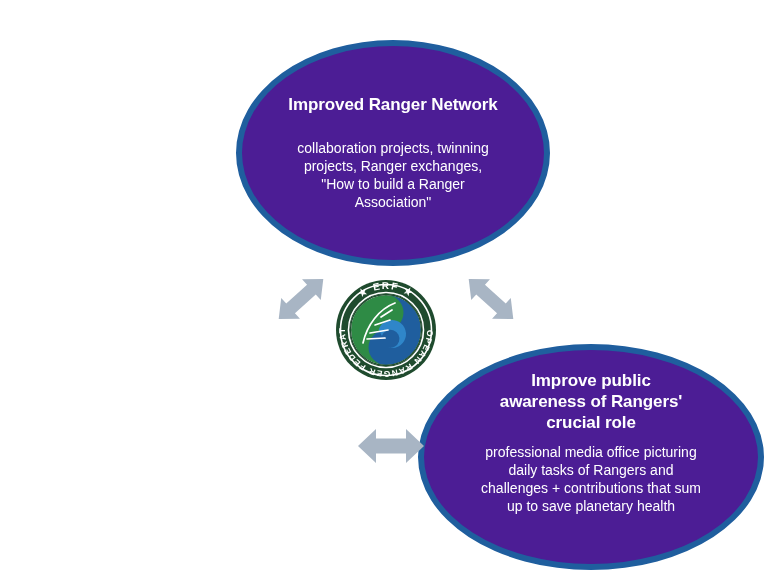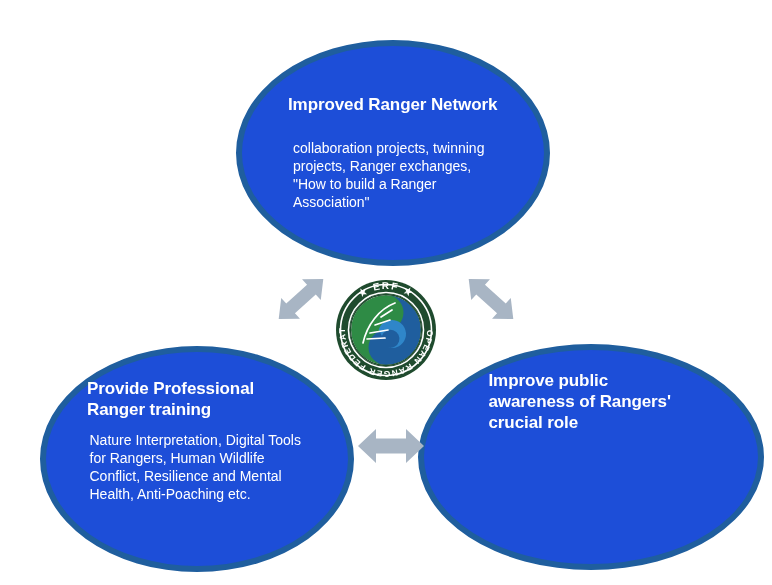--- a/index.html
+++ b/index.html
@@ -16,26 +16,27 @@
     height: 585px;
     background: #ffffff;
     overflow: hidden;
   }
 
   
   .node {
     position: absolute;
     box-sizing: border-box;
     border-radius: 50%;
-    background: #1d4ed8;
+    background: #4c1d95;
     border: 6px solid #1f5e9e;
     display: flex;
     flex-direction: column;
     align-items: center;
     justify-content: flex-start;
+    text-align: center;
     color: #ffffff;
   }
   .node-title {
     font-weight: bold;
     font-size: 17px;
     line-height: 21px;
     letter-spacing: -0.1px;
     color: #ffffff;
   }
   .node-body {
@@ -95,27 +96,24 @@
 </head>
 <body>
 
 <div id="canvas">
 
   <div class="node" id="node-top">
     <div class="node-title">Improved Ranger Network</div>
     <div class="node-body">collaboration projects, twinning projects, Ranger exchanges, "How to build a Ranger Association"</div>
   </div>
 
-  <div class="node" id="node-left">
-    <div class="node-title">Provide Professional Ranger training</div>
-    <div class="node-body">Nature Interpretation, Digital Tools for Rangers, Human Wildlife Conflict, Resilience and Mental Health, Anti-Poaching etc.</div>
-  </div>
 
   <div class="node" id="node-right">
     <div class="node-title">Improve public awareness of Rangers' crucial role</div>
+    <div class="node-body">professional media office picturing daily tasks of Rangers and challenges + contributions that sum up to save planetary health</div>
   </div>
 
   <svg class="arrow" id="arrow-top-left" viewBox="0 0 66 66">
     <g transform="rotate(-42 33 33)">
       <path d="M3 33 L19 19 L19 26.5 L47 26.5 L47 19 L63 33 L47 47 L47 39.5 L19 39.5 L19 47 Z" fill="#a8b5c4"></path>
     </g>
   </svg>
 
   <svg class="arrow" id="arrow-top-right" viewBox="0 0 66 66">
     <g transform="rotate(42 33 33)">

